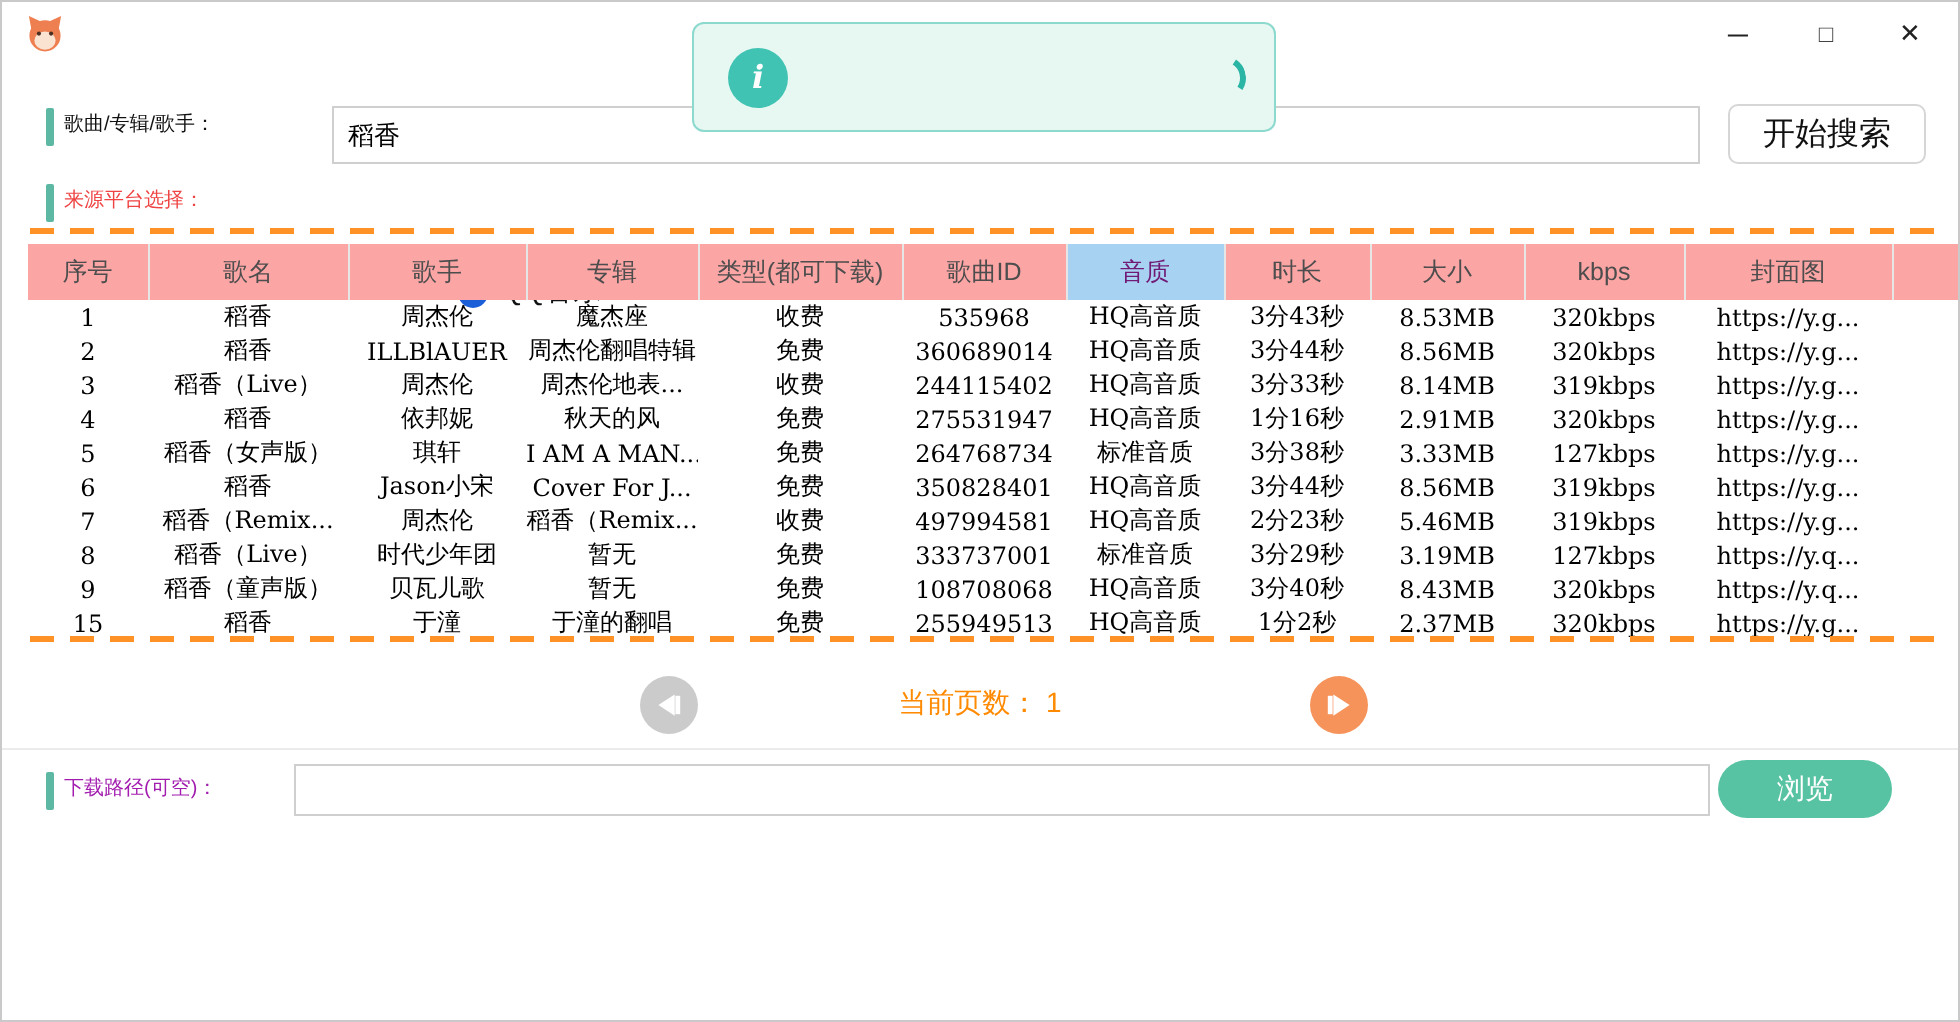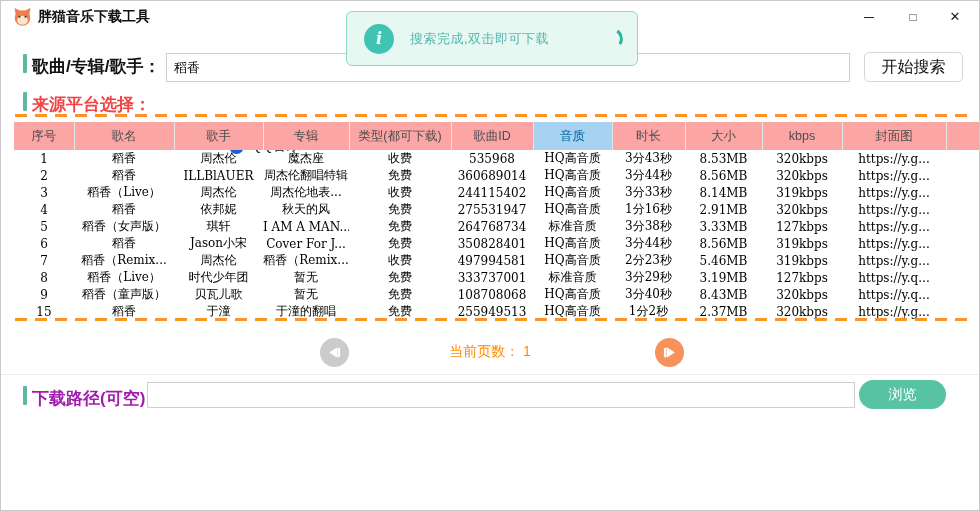--- a/index.html
+++ b/index.html
@@ -22,21 +22,21 @@
            background:#e7f8f3; border:1px solid #8cd9cd; border-radius:6px;
            display:flex; align-items:center; }
   .toast-icon { width:30px; height:30px; border-radius:50%; background:#41c3b3; color:#fff;
                 font-size:16px; font-weight:bold; text-align:center; line-height:30px;
                 margin-left:17px; font-family:"DejaVu Serif", serif; font-style:italic; }
   .toast-msg { margin-left:16px; font-size:13px; color:#53b7ab; letter-spacing:0.5px; }
   .spinner { position:absolute; right:14px; top:16px; width:22px; height:22px; border-radius:50%;
              border:3px solid transparent; border-right-color:#2bb5a4; transform:rotate(-12deg); }
   
   .accent-bar { position:absolute; width:4px; height:19px; background:#5cb8a2; border-radius:1px; }
-  .row-label { position:absolute; font-size:17px; font-weight:bold; }
+  .row-label { position:absolute; font-size:10px; font-weight:normal; }
   .bar-search { left:22px; top:53px; }
   .lbl-search { left:31px; top:54px; color:#111; }
   .search-input { position:absolute; left:165px; top:52px; width:684px; height:29px;
                   border:1px solid #cfcfcf; font-size:13px; padding:0 7px; color:#000;
                   font-family:"Liberation Sans", sans-serif; outline:none; background:#fff; }
   .search-btn { position:absolute; left:863px; top:51px; width:99px; height:30px; background:#fff;
                 border:1px solid #d6d6d6; border-radius:5px; font-size:16px; color:#111;
                 font-family:"Liberation Sans", sans-serif; cursor:pointer; }
   .bar-platform { left:22px; top:91px; }
   .lbl-platform { left:31px; top:92px; color:#ef4444;text-align:center; }
@@ -49,21 +49,21 @@
   .dash { position:absolute; left:14px; width:952px; height:3px;
           background:repeating-linear-gradient(90deg, #ff9226 0 12px, transparent 12px 20px); }
   .dash1 { top:113px; }
   .dash2 { top:317px; }
   
   .songs { position:absolute; left:13px; top:121px; width:967px; border-collapse:collapse;
            table-layout:fixed; }
   .songs th { height:28px; font-size:12.5px; font-weight:normal; color:#4d4d4d;
               border-right:1px solid #e6e6e6; background:#fca5a5; white-space:nowrap; overflow:hidden; }
   .songs th:last-child { border-right:none; }
-  .songs th.hl { background:#a8d2f2; color:#0369a1; }
+  .songs th.hl { background:#a8d2f2; color:#701a75; }
   .songs td { height:17px; font-size:12px; text-align:center; color:#000; white-space:nowrap;
               overflow:hidden; font-family:"DejaVu Serif", serif; }
   
   .page-circle { position:absolute; top:337px; width:29px; height:29px; border-radius:50%;
                  display:flex; align-items:center; justify-content:center; cursor:pointer; }
   .page-prev { left:319px; background:#cbcbcb; }
   .page-next { left:654px; background:#f5935a; }
   .page-circle svg { width:17px; height:17px; }
   .page-label { position:absolute; left:0; top:342px; width:100%; text-align:center;
                 font-size:14px; font-weight:normal; color:#ff8a00; }
@@ -83,29 +83,27 @@
 
 <div class="titlebar">
   <svg class="app-icon" viewBox="0 0 20 20">
     <polygon points="3,9 1.5,1 9,4.5" fill="#ee7f50"></polygon>
     <polygon points="17,9 18.5,1 11,4.5" fill="#ee7f50"></polygon>
     <circle cx="10" cy="11.5" r="8.2" fill="#ee7f50"></circle>
     <ellipse cx="10" cy="14" rx="5.6" ry="4.8" fill="#fbe3d2"></ellipse>
     <circle cx="6.8" cy="10.3" r="1.1" fill="#4a2f22"></circle>
     <circle cx="13.2" cy="10.3" r="1.1" fill="#4a2f22"></circle>
   </svg>
-  <div class="app-title">胖猫音乐下载工具</div>
   <div class="winbtn min">─</div>
   <div class="winbtn max">□</div>
   <div class="winbtn close">✕</div>
 </div>
 
 <div class="toast">
   <div class="toast-icon">i</div>
-  <div class="toast-msg">搜索完成,双击即可下载</div>
   <div class="spinner"></div>
 </div>
 
 <div class="accent-bar bar-search"></div>
 <div class="row-label lbl-search">歌曲/专辑/歌手：</div>
 <input class="search-input" type="text" value="稻香" style="">
 <button class="search-btn">开始搜索</button>
 
 <div class="accent-bar bar-platform"></div>
 <div class="row-label lbl-platform">来源平台选择：</div>

